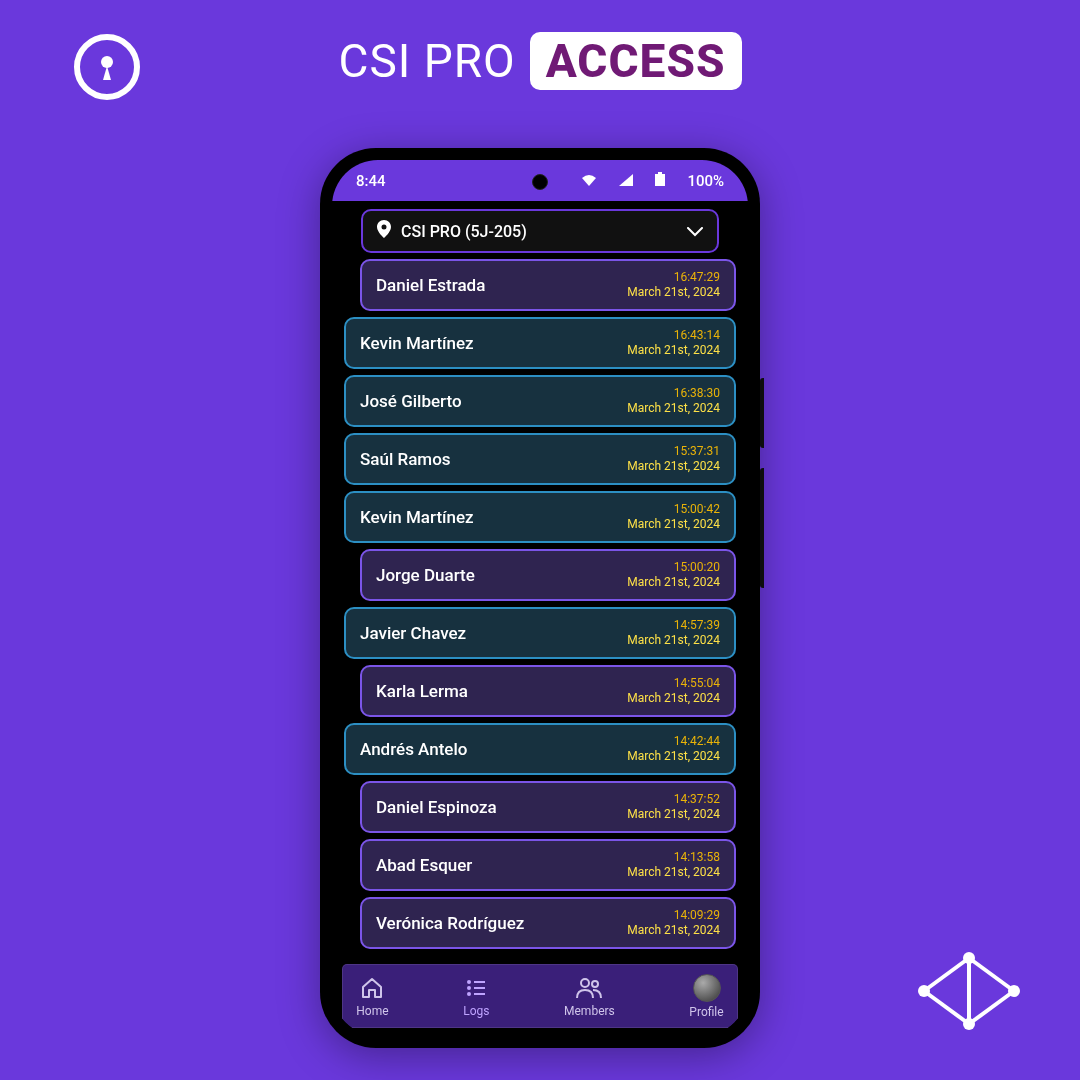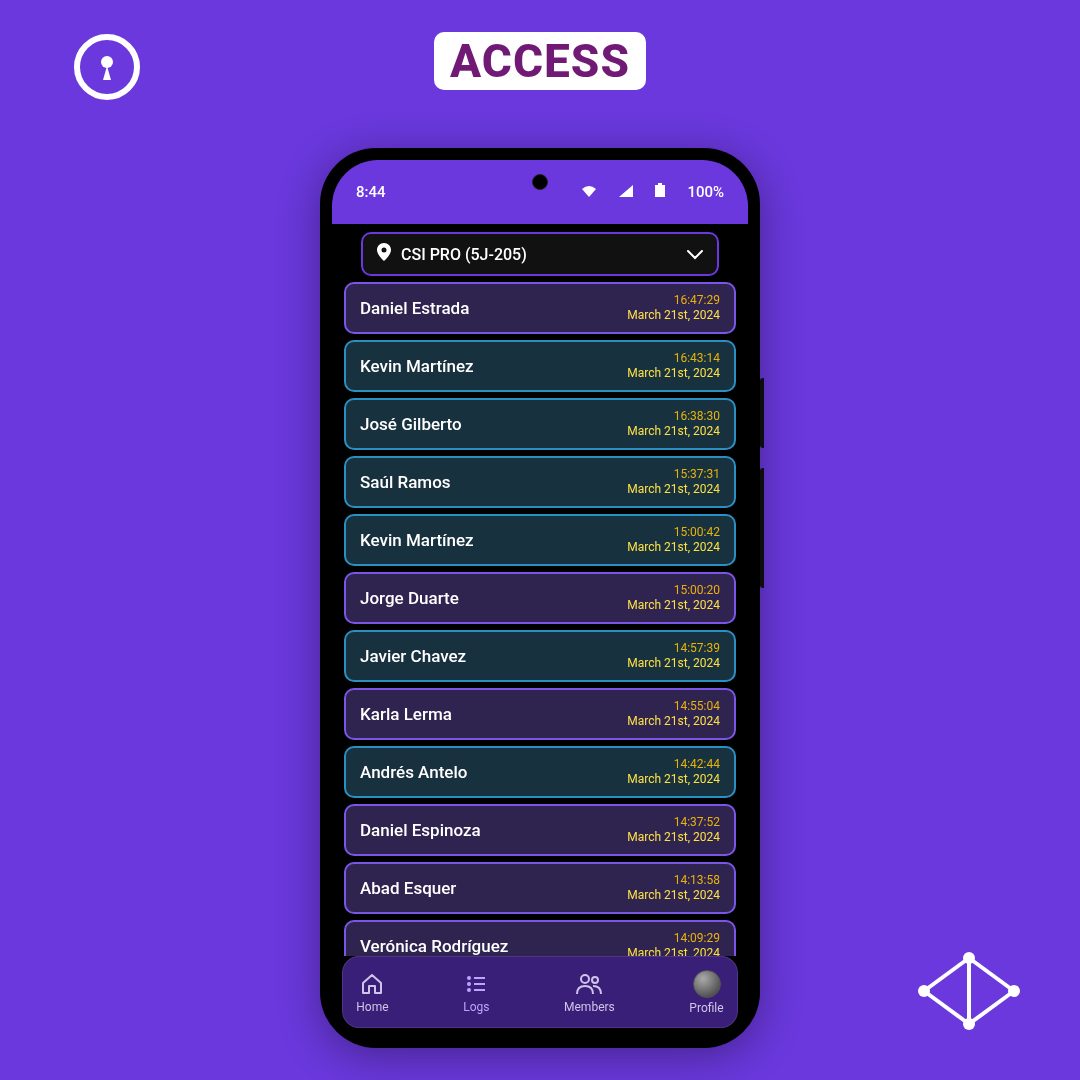--- a/index.html
+++ b/index.html
@@ -88,21 +88,21 @@
     top: 14px;
     left: 50%;
     transform: translateX(-50%);
     width: 16px; height: 16px;
     background: #000;
     border: 1px solid #222;
     border-radius: 50%;
     z-index: 5;
   }
   .statusbar {
-    height: 64px;
+    height: 41px;
     background: #6A38DC;
     display: flex;
     align-items: center;
     justify-content: space-between;
     padding: 18px 24px;
     font-size: 15px;
     color: #fff;
     font-weight: 500;
   }
   .status-icons { display: flex; align-items: center; gap: 22px; }
@@ -129,30 +129,30 @@
     gap: 6px;
   }
   .log-row {
     border-radius: 10px;
     padding: 9px 14px;
     display: flex;
     align-items: center;
     justify-content: space-between;
     border: 2px solid;
   }
-  .log-row.purple { background: #2F2450; border-color: #7B55E8; }
+  .log-row.purple { background: #2F2450; border-color: #7B55E8; margin-left: 16px; }
   .log-row.blue   { background: #17313F; border-color: #2C8FC3; }
   .log-name { color: #fff; font-size: 17px; font-weight: 500; }
   .log-meta { text-align: right; }
   .log-time { color: #eab308; font-size: 12px; line-height: 1.25; }
   .log-date { color: #fde047; font-size: 12px; line-height: 1.25; }
   .nav {
-    height: 72px;
+    height: 64px;
     margin: 0 10px 8px;
-    border-radius: 17px;
+    border-radius: 5px;
     background: rgba(106,56,220,.55);
     border: 1px solid rgba(255,255,255,.1);
     display: flex;
     justify-content: space-around;
     align-items: center;
     backdrop-filter: blur(2px);
     gap: 48px;
   }
   .nav-item {
     display: flex;
@@ -176,20 +176,21 @@
 
 <div class="lock-logo">
   <svg width="70" height="70" viewBox="0 0 70 70">
     <circle cx="35" cy="35" r="30" fill="none" stroke="#fff" stroke-width="6"></circle>
     <circle cx="35" cy="30" r="6" fill="#fff"></circle>
     <path d="M35 34 L31 48 L39 48 Z" fill="#fff"></path>
   </svg>
 </div>
 <div class="header">
   <div class="title-wrap">
+    <span class="title-a">CSI PRO</span>
     <span class="title-b">ACCESS</span>
   </div>
 </div>
 
 <div class="code-logo">
   <svg width="110" height="90" viewBox="0 0 110 90">
     <g fill="#fff">
       <circle cx="10" cy="45" r="6"></circle>
       <circle cx="55" cy="12" r="6"></circle>
       <circle cx="55" cy="78" r="6"></circle>

